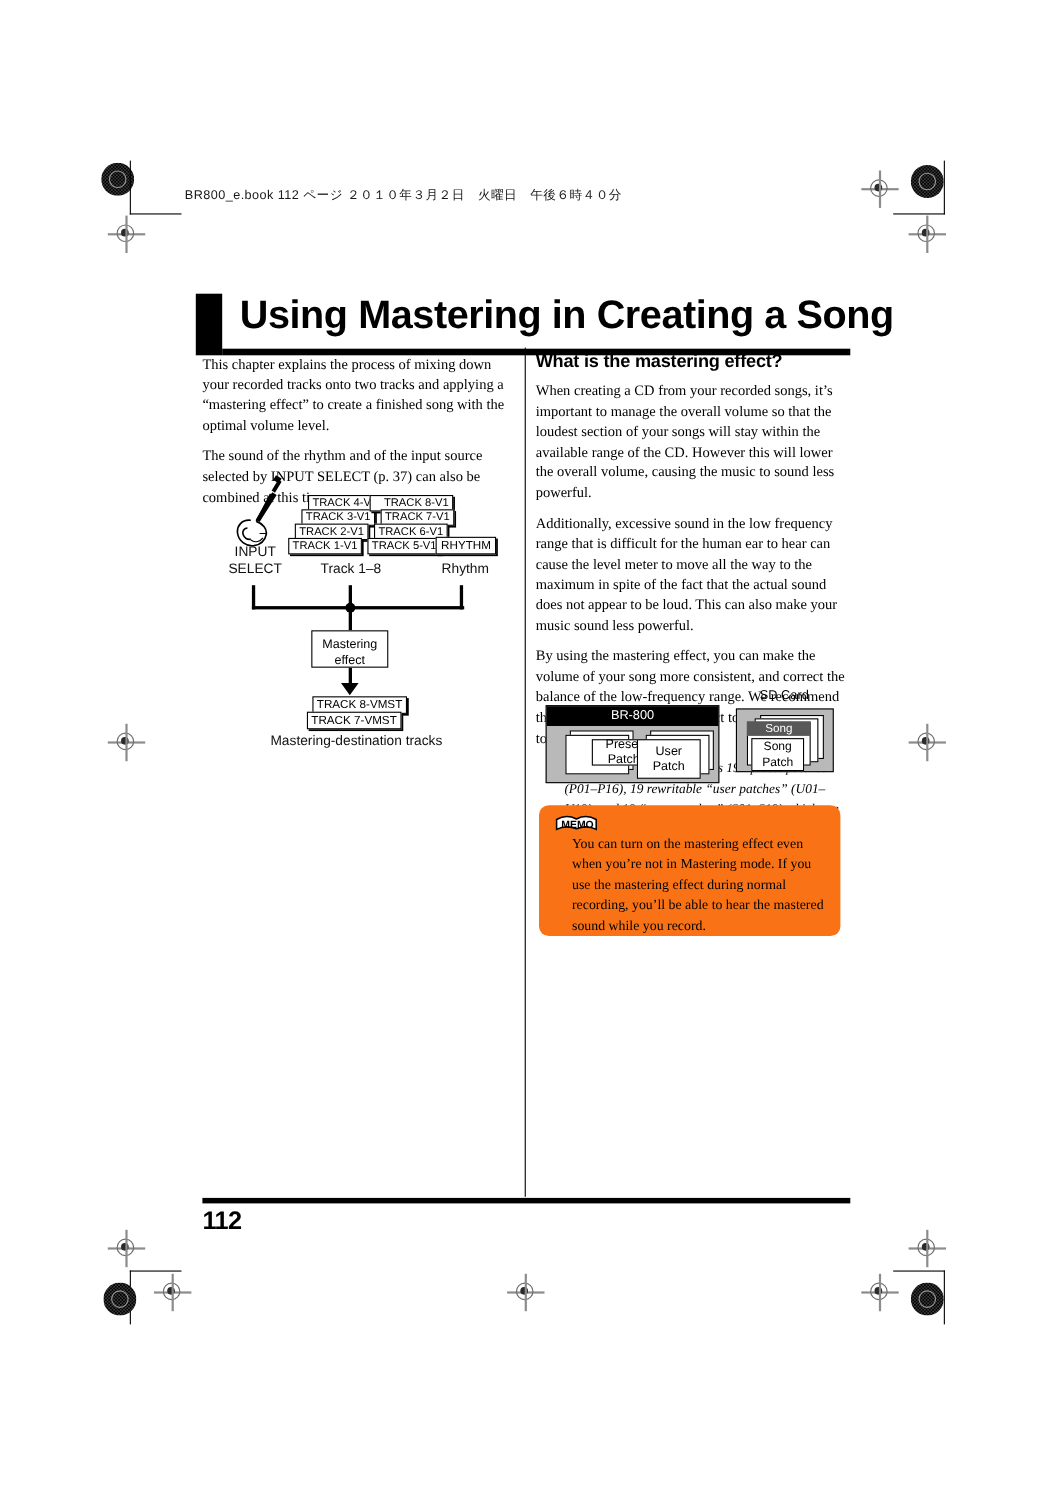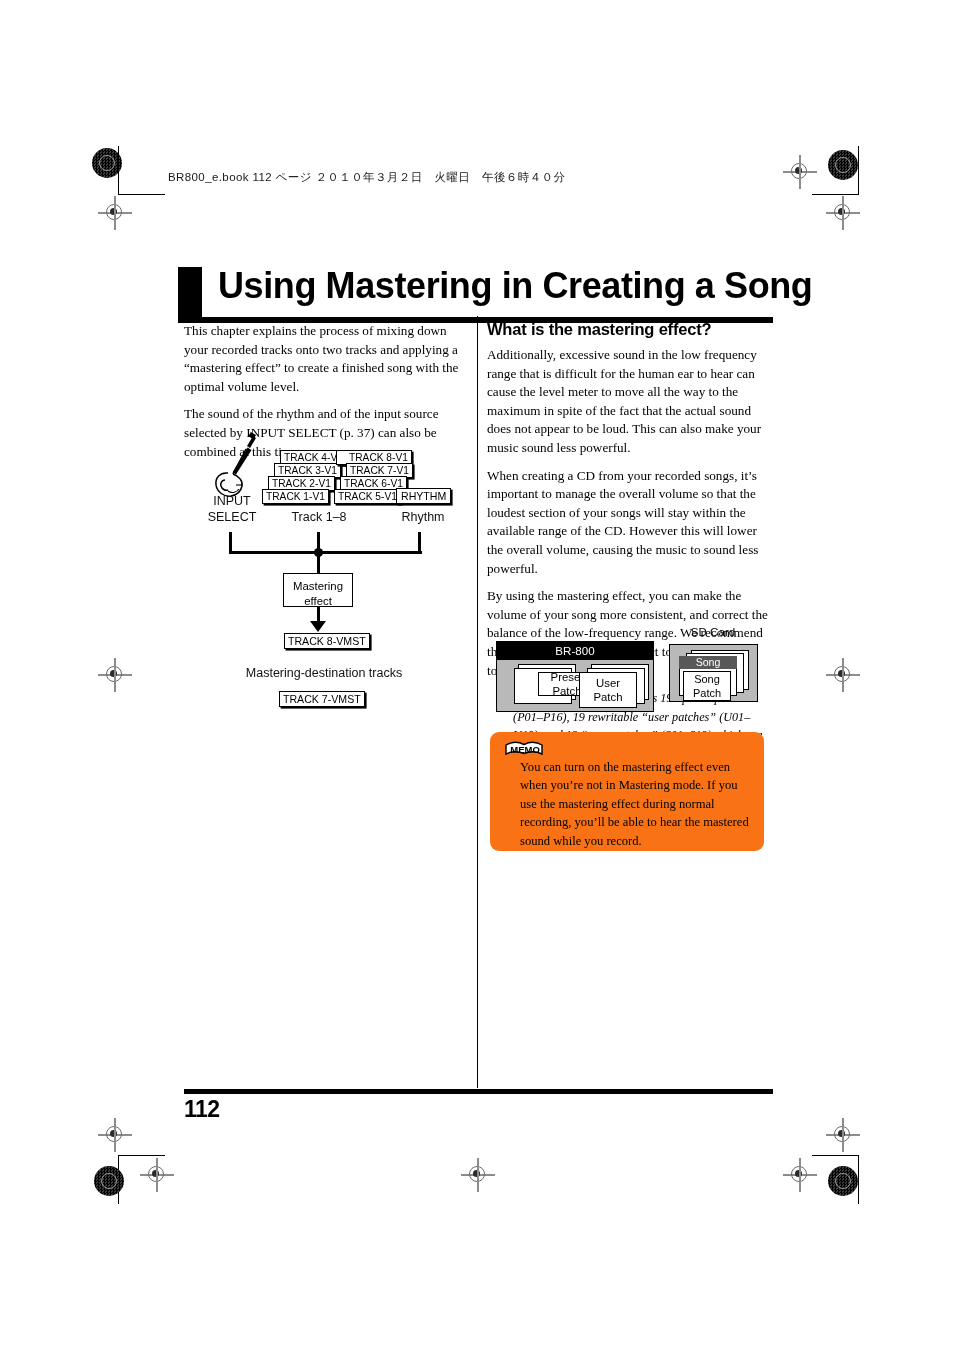--- a/index.html
+++ b/index.html
@@ -478,29 +478,29 @@
 
   <div class="mast-box" style="left:99px; top:145px; width:70px; height:34px;">
     <span>Mastering</span><br>
     <span>effect</span>
   </div>
 
   <div class="vline" style="left:133px; top:179px; height:18px;"></div>
   <div class="arrowhead" style="left:126px; top:193px;"></div>
 
   <div class="dest-box" style="left:100px; top:205px;">TRACK 8-VMST</div>
-  <div class="dest-box" style="left:95px;  top:219px;margin-top:44px;">TRACK 7-VMST</div>
+  <div class="dest-box" style="left:95px;  top:219px;">TRACK 7-VMST</div>
 
   <div class="dlabel" style="left:30px; top:238px; width:220px;">Mastering-destination tracks</div>
 </div>
 
 <div class="col-right">
   <h2 class="section">What is the mastering effect?</h2>
+  <p class="body">When creating a CD from your recorded songs, it’s important to manage the overall volume so that the loudest section of your songs will stay within the available range of the CD. However this will lower the overall volume, causing the music to sound less powerful.</p>
   <p class="body">Additionally, excessive sound in the low frequency range that is difficult for the human ear to hear can cause the level meter to move all the way to the maximum in spite of the fact that the actual sound does not appear to be loud. This can also make your music sound less powerful.</p>
-  <p class="body">When creating a CD from your recorded songs, it’s important to manage the overall volume so that the loudest section of your songs will stay within the available range of the CD. However this will lower the overall volume, causing the music to sound less powerful.</p>
   <p class="body">By using the mastering effect, you can make the volume of your song more consistent, and correct the balance of the low-frequency range. We recommend that you use the mastering effect to add the final touch to your song.</p>
   <div class="footnote">
     <span class="star">*</span>
     <span>The mastering effect provides 19 “preset patches” (P01–P16), 19 rewritable “user patches” (U01–U19), and 19 “song patches” (S01–S19) which are stored for each song.</span>
   </div>
 </div>
 
 <div class="patchdiag">
 
   <div class="br800">

